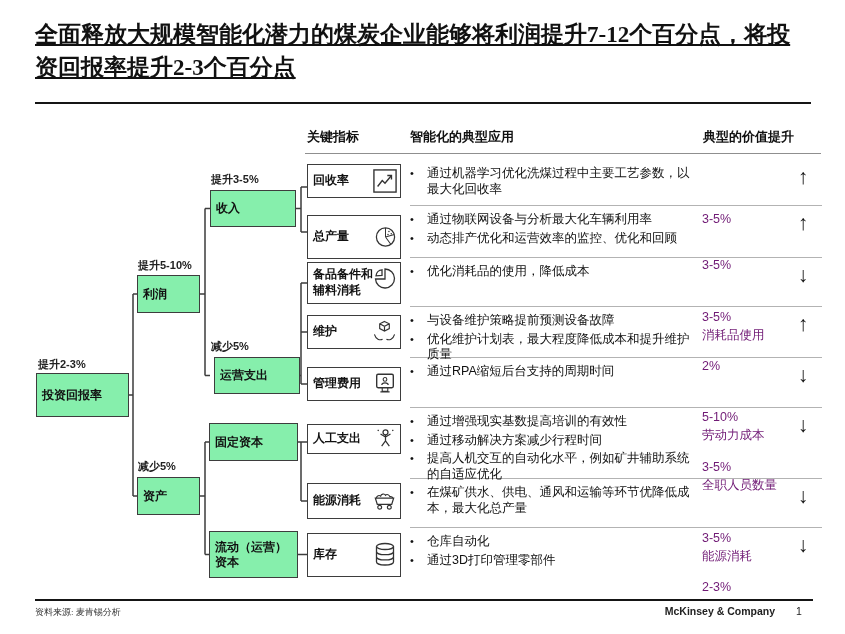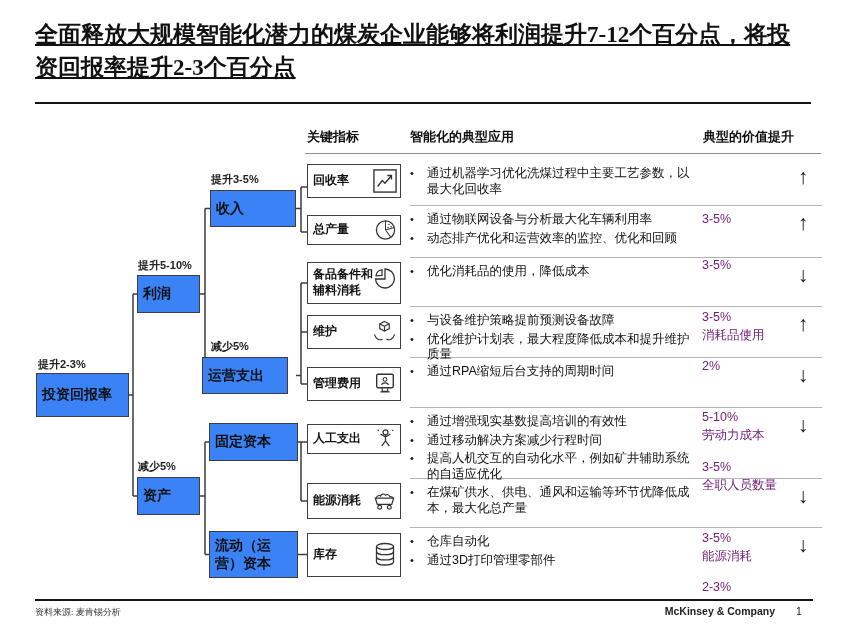--- a/index.html
+++ b/index.html
@@ -10,22 +10,22 @@
            line-height:1.45; font-family:"Liberation Serif", serif; color:#111;text-decoration:underline; }
   .title-rule { position:absolute; left:35px; top:102px; width:776px; height:2px; background:#151515; }
 
   .col-header { position:absolute; top:128px; font-size:13px; font-weight:bold; color:#111; }
   .h-ind { left:307px; } .h-app { left:410px; } .h-val { left:703px; }
   .header-rule { position:absolute; left:305px; top:153px; width:516px; height:1px; background:#8f8f8f; }
 
   .connectors { position:absolute; left:0; top:0; pointer-events:none; }
 
   .delta { position:absolute; font-size:11px; font-weight:600; color:#222; white-space:nowrap; }
-  .tbox { position:absolute; border:1.5px solid #3d3d3d; background:#3b82f6; display:flex; align-items:center;
-          padding:2px 5px; font-size:14px; font-weight:bold; line-height:1.25; color:#111; }
+  .tbox { position:absolute; border:1.5px solid #3d3d3d; background:#86efac; display:flex; align-items:center;
+          padding:2px 5px; font-size:12px; font-weight:bold; line-height:1.25; color:#111; }
 
   .ibox { position:absolute; left:307px; width:94px; border:1.5px solid #3d3d3d; background:#fff;
           display:flex; align-items:center; padding:2px 5px; font-size:12px; font-weight:bold;
           line-height:1.3; color:#111; }
   .ibox .icon { position:absolute; right:3px; top:50%; transform:translateY(-50%); display:flex; }
   .ibox .icon.top { top:3px; transform:none; }
   .ibox .ilabel { padding-right:22px; }
   .ibox .ilabel.wide { padding-right:0; width:62px; }
 
   .rows { position:absolute; left:410px; top:160px; width:412px; }
@@ -86,21 +86,21 @@
   <div class="tbox" style="left:137px; top:477px; width:63px; height:38px;">
     <span>资产</span>
   </div>
 
   <div class="delta" style="left:211px; top:172px;">提升3-5%</div>
   <div class="tbox" style="left:210px; top:190px; width:86px; height:37px;">
     <span>收入</span>
   </div>
 
   <div class="delta" style="left:211px; top:339px;">减少5%</div>
-  <div class="tbox" style="left:202px; top:357px; width:86px; height:37px;">
+  <div class="tbox" style="left:214px; top:357px; width:86px; height:37px;">
     <span>运营支出</span>
   </div>
 
   <div class="tbox" style="left:209px; top:423px; width:89px; height:38px;">
     <span>固定资本</span>
   </div>
 
   <div class="tbox" style="left:209px; top:531px; width:89px; height:47px;">
     <span>流动（运营）资本</span>
   </div>
@@ -109,21 +109,21 @@
     <span class="ilabel">回收率</span>
     <span class="icon">
       <svg width="24" height="24" viewBox="0 0 26 26">
           <rect x="1" y="1" width="24" height="24" fill="none" stroke="#333" stroke-width="1.5"></rect>
           <path d="M5 19 L10 12.5 L13 15.5 L20 7" fill="none" stroke="#333" stroke-width="1.5"></path>
           <path d="M15.5 7 L20 7 L20 11.5" fill="none" stroke="#333" stroke-width="1.5"></path>
         </svg>
     </span>
   </div>
 
-  <div class="ibox" style="top:215px; height:30px;">
+  <div class="ibox" style="top:215px; height:44px;">
     <span class="ilabel">总产量</span>
     <span class="icon">
       <svg width="23" height="23" viewBox="0 0 24 24">
           <circle cx="12" cy="12" r="9.5" fill="none" stroke="#333" stroke-width="1.3"></circle>
           <path d="M12 12 L12 2.5 M12 12 L21.2 9.5 M12 12 L17.5 19.5" stroke="#333" stroke-width="1.1" fill="none"></path>
           <circle cx="15.6" cy="6.2" r="0.8" fill="#333"></circle>
           <circle cx="18" cy="8.6" r="0.8" fill="#333"></circle>
           <circle cx="14.6" cy="9.3" r="0.8" fill="#333"></circle>
         </svg>
     </span>

